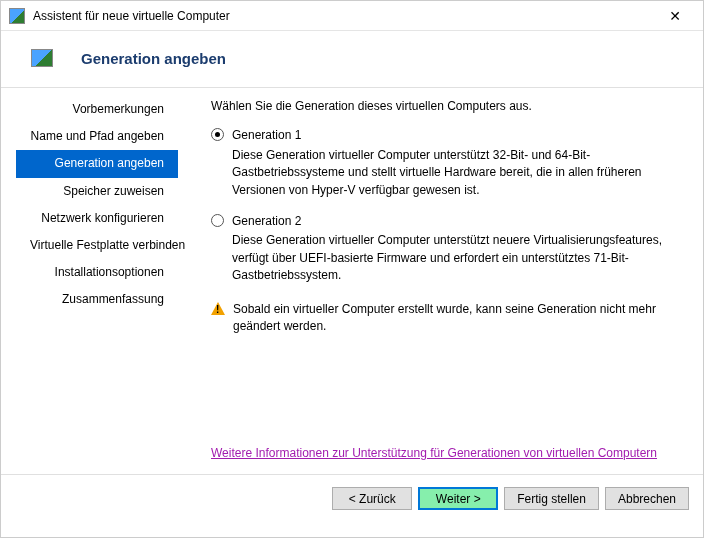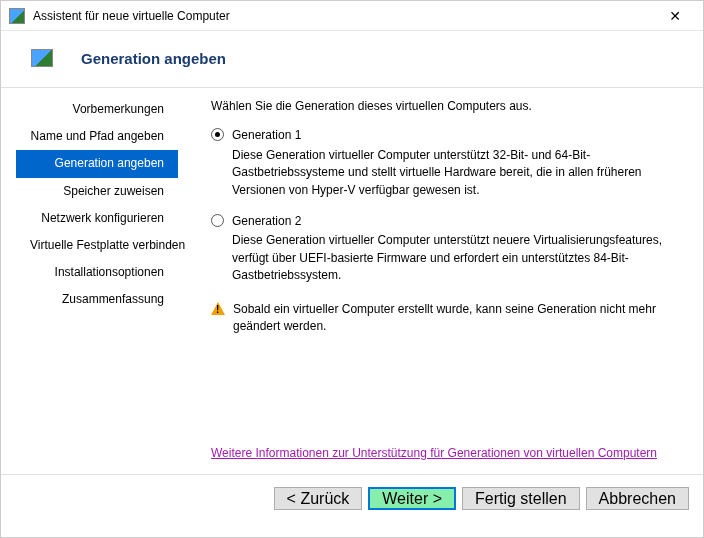--- a/index.html
+++ b/index.html
@@ -111,21 +111,21 @@
     justify-content:flex-end;
     padding: 0 14px;
     gap:6px;
   }
   .btn {
     min-width: 80px;
     height:23px;
     padding: 0 12px;
     background:#e1e1e1;
     border:1px solid #adadad;
-    font-size:16px;
+    font-size:12px;
     cursor:pointer;
     display:flex; align-items:center; justify-content:center;
   }
   .btn.primary { border:2px solid #0078d7; background:#86efac; }
 </style>
 </head>
 <body>
 
 <div class="titlebar">
   <div class="app-icon"></div>
@@ -161,21 +161,21 @@
           <div class="radio checked"></div>
           <span class="radio-label">Generation 1</span>
         </div>
         <div class="radio-desc">Diese Generation virtueller Computer unterstützt 32-Bit- und 64-Bit-Gastbetriebssysteme und stellt virtuelle Hardware bereit, die in allen früheren Versionen von Hyper-V verfügbar gewesen ist.</div>
       </div>
       <div>
         <div class="radio-row">
           <div class="radio"></div>
           <span class="radio-label">Generation 2</span>
         </div>
-        <div class="radio-desc">Diese Generation virtueller Computer unterstützt neuere Virtualisierungsfeatures, verfügt über UEFI-basierte Firmware und erfordert ein unterstütztes 84-Bit-Gastbetriebssystem.</div>
+        <div class="radio-desc">Diese Generation virtueller Computer unterstützt neuere Virtualisierungsfeatures, verfügt über UEFI-basierte Firmware und erfordert ein unterstütztes 71-Bit-Gastbetriebssystem.</div>
       </div>
     </div>
 
     <div class="warning-row">
       <div class="warn-icon"></div>
       <span>Sobald ein virtueller Computer erstellt wurde, kann seine Generation nicht mehr geändert werden.</span>
     </div>
 
     <a class="info-link">Weitere Informationen zur Unterstützung für Generationen von virtuellen Computern</a>
   </div>

